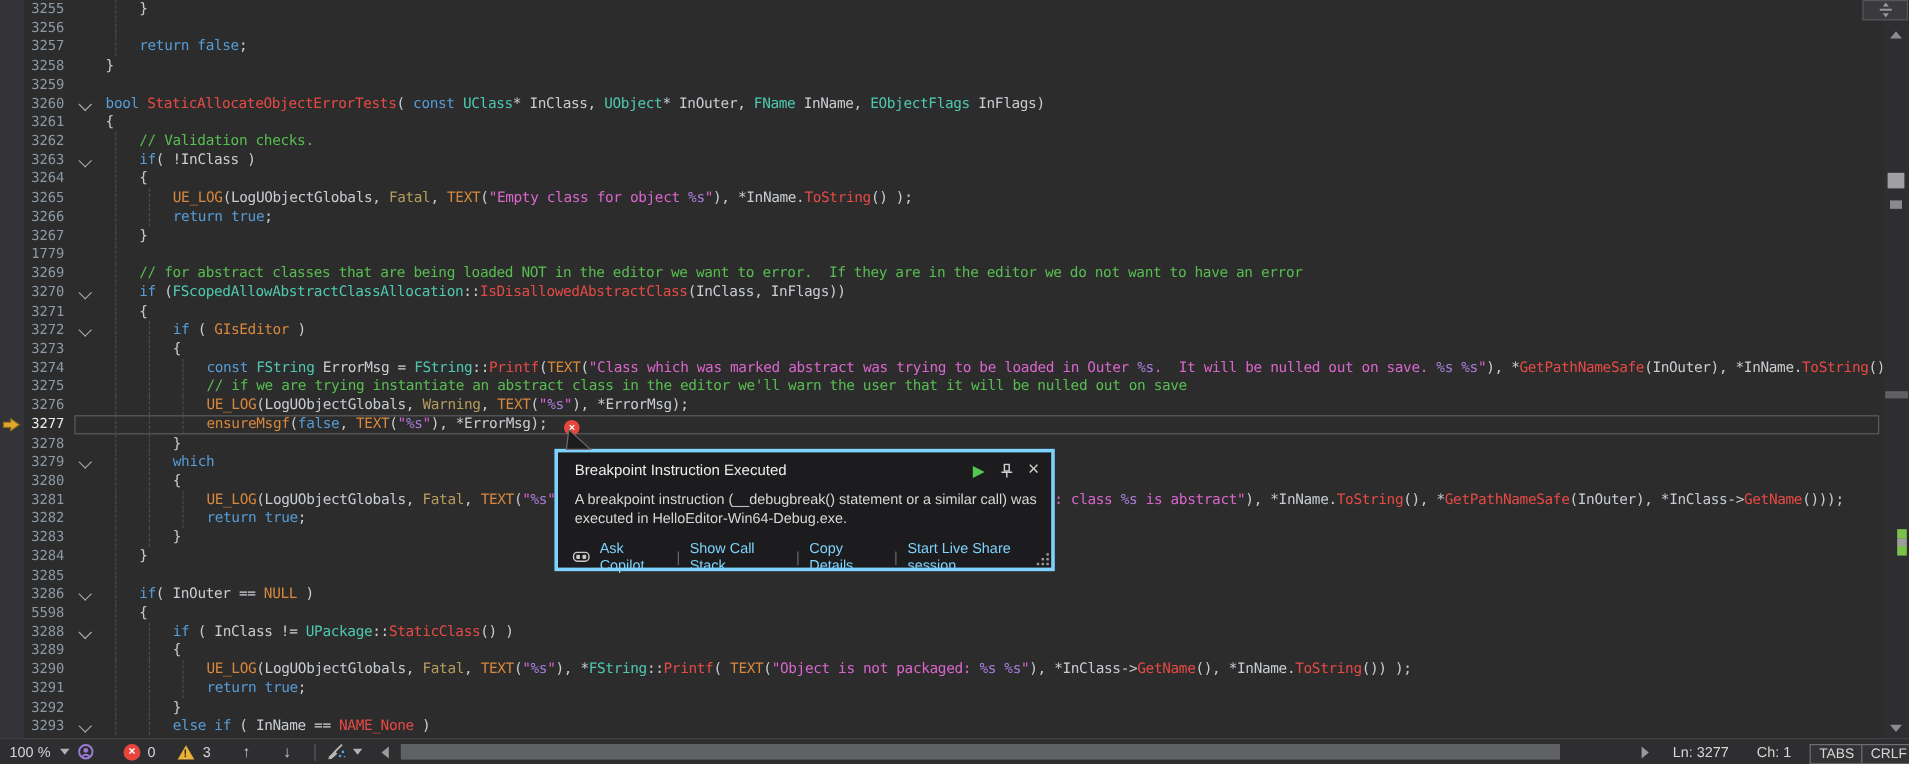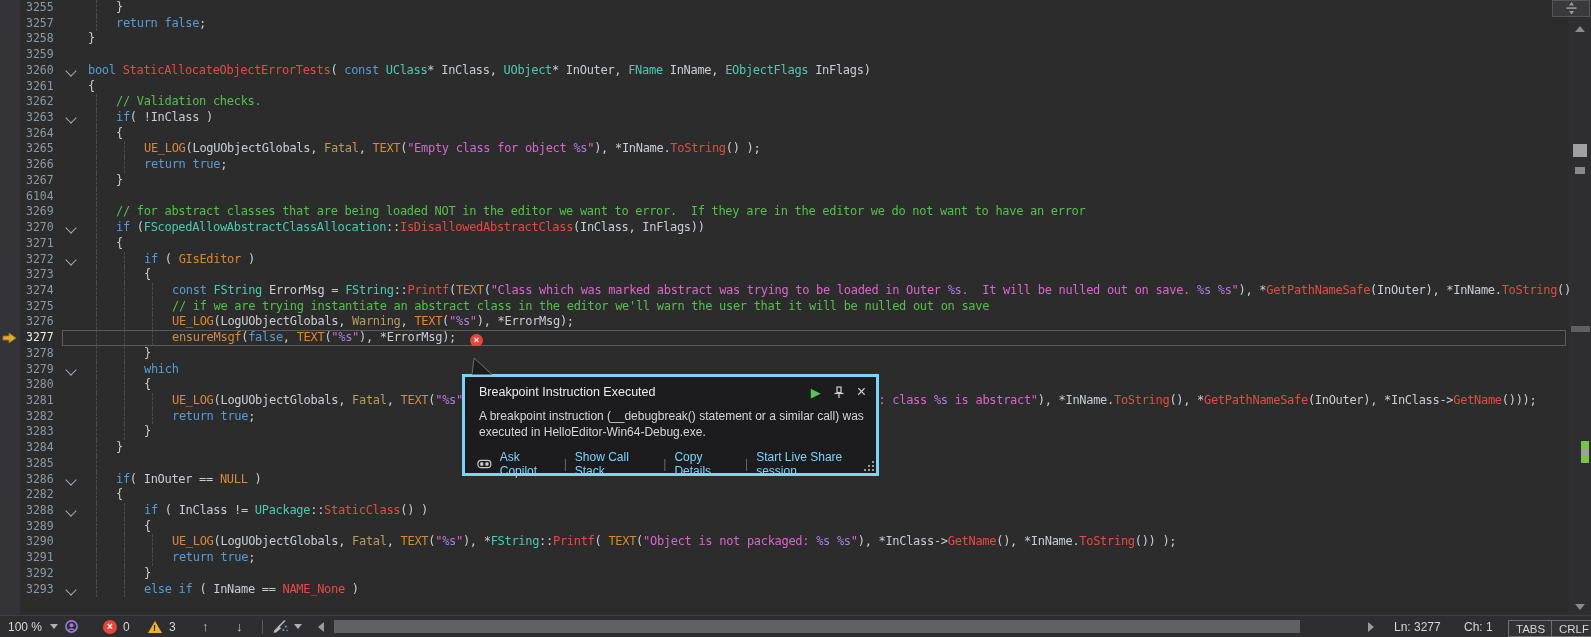--- a/index.html
+++ b/index.html
@@ -79,53 +79,54 @@
 </style>
 </head>
 <body>
 
 <div id="app">
 
   <div id="editor">
     <div id="gutter-strip"></div>
     <div id="code-lines">
         <div class="code-line"><div class="ln-margin"></div><div class="ln-num">3255</div><div class="fold-col"></div><div class="code"><span class="guide" style="left: 10px;"></span><span class="codetext" style="margin-left: 30px;"><span class="t-pl">}</span></span></div></div>
+        <div class="code-line"><div class="ln-margin"></div><div class="ln-num">3256</div><div class="fold-col"></div><div class="code"><span class="guide" style="left: 10px;"></span><span class="codetext" style="margin-left: 2px;"></span></div></div>
         <div class="code-line"><div class="ln-margin"></div><div class="ln-num">3257</div><div class="fold-col"></div><div class="code"><span class="guide" style="left: 10px;"></span><span class="codetext" style="margin-left: 30px;"><span class="t-kw">return false</span><span class="t-pl">;</span></span></div></div>
         <div class="code-line"><div class="ln-margin"></div><div class="ln-num">3258</div><div class="fold-col"></div><div class="code"><span class="codetext" style="margin-left: 2px;"><span class="t-pl">}</span></span></div></div>
         <div class="code-line"><div class="ln-margin"></div><div class="ln-num">3259</div><div class="fold-col"></div><div class="code"><span class="codetext" style="margin-left: 2px;"></span></div></div>
         <div class="code-line"><div class="ln-margin"></div><div class="ln-num">3260</div><div class="fold-col"><span class="chev"></span></div><div class="code"><span class="codetext" style="margin-left: 2px;"><span class="t-kw">bool </span><span class="t-fn">StaticAllocateObjectErrorTests</span><span class="t-pl">( </span><span class="t-kw">const </span><span class="t-ty">UClass</span><span class="t-pl">* InClass, </span><span class="t-ty">UObject</span><span class="t-pl">* InOuter, </span><span class="t-ty">FName</span><span class="t-pl"> InName, </span><span class="t-ty">EObjectFlags</span><span class="t-pl"> InFlags)</span></span></div></div>
         <div class="code-line"><div class="ln-margin"></div><div class="ln-num">3261</div><div class="fold-col"></div><div class="code"><span class="codetext" style="margin-left: 2px;"><span class="t-pl">{</span></span></div></div>
         <div class="code-line"><div class="ln-margin"></div><div class="ln-num">3262</div><div class="fold-col"></div><div class="code"><span class="guide" style="left: 10px;"></span><span class="codetext" style="margin-left: 30px;"><span class="t-cm">// Validation checks.</span></span></div></div>
         <div class="code-line"><div class="ln-margin"></div><div class="ln-num">3263</div><div class="fold-col"><span class="chev"></span></div><div class="code"><span class="guide" style="left: 10px;"></span><span class="codetext" style="margin-left: 30px;"><span class="t-kw">if</span><span class="t-pl">( !InClass )</span></span></div></div>
         <div class="code-line"><div class="ln-margin"></div><div class="ln-num">3264</div><div class="fold-col"></div><div class="code"><span class="guide" style="left: 10px;"></span><span class="codetext" style="margin-left: 30px;"><span class="t-pl">{</span></span></div></div>
         <div class="code-line"><div class="ln-margin"></div><div class="ln-num">3265</div><div class="fold-col"></div><div class="code"><span class="guide" style="left: 10px;"></span><span class="guide" style="left: 38px;"></span><span class="codetext" style="margin-left: 58px;"><span class="t-mac">UE_LOG</span><span class="t-pl">(LogUObjectGlobals, </span><span class="t-en">Fatal</span><span class="t-pl">, </span><span class="t-mac">TEXT</span><span class="t-pl">(</span><span class="t-st">"Empty class for object </span><span class="t-fs">%s</span><span class="t-st">"</span><span class="t-pl">), *InName.</span><span class="t-fn">ToString</span><span class="t-pl">() );</span></span></div></div>
         <div class="code-line"><div class="ln-margin"></div><div class="ln-num">3266</div><div class="fold-col"></div><div class="code"><span class="guide" style="left: 10px;"></span><span class="guide" style="left: 38px;"></span><span class="codetext" style="margin-left: 58px;"><span class="t-kw">return true</span><span class="t-pl">;</span></span></div></div>
         <div class="code-line"><div class="ln-margin"></div><div class="ln-num">3267</div><div class="fold-col"></div><div class="code"><span class="guide" style="left: 10px;"></span><span class="codetext" style="margin-left: 30px;"><span class="t-pl">}</span></span></div></div>
-        <div class="code-line"><div class="ln-margin"></div><div class="ln-num">6104</div><div class="fold-col"></div><div class="code"><span class="guide" style="left: 10px;"></span><span class="codetext" style="margin-left: 2px;"></span></div></div>
+        <div class="code-line"><div class="ln-margin"></div><div class="ln-num">1779</div><div class="fold-col"></div><div class="code"><span class="guide" style="left: 10px;"></span><span class="codetext" style="margin-left: 2px;"></span></div></div>
         <div class="code-line"><div class="ln-margin"></div><div class="ln-num">3269</div><div class="fold-col"></div><div class="code"><span class="guide" style="left: 10px;"></span><span class="codetext" style="margin-left: 30px;"><span class="t-cm">// for abstract classes that are being loaded NOT in the editor we want to error.  If they are in the editor we do not want to have an error</span></span></div></div>
         <div class="code-line"><div class="ln-margin"></div><div class="ln-num">3270</div><div class="fold-col"><span class="chev"></span></div><div class="code"><span class="guide" style="left: 10px;"></span><span class="codetext" style="margin-left: 30px;"><span class="t-kw">if</span><span class="t-pl"> (</span><span class="t-ty">FScopedAllowAbstractClassAllocation</span><span class="t-pl">::</span><span class="t-fn">IsDisallowedAbstractClass</span><span class="t-pl">(InClass, InFlags))</span></span></div></div>
         <div class="code-line"><div class="ln-margin"></div><div class="ln-num">3271</div><div class="fold-col"></div><div class="code"><span class="guide" style="left: 10px;"></span><span class="codetext" style="margin-left: 30px;"><span class="t-pl">{</span></span></div></div>
         <div class="code-line"><div class="ln-margin"></div><div class="ln-num">3272</div><div class="fold-col"><span class="chev"></span></div><div class="code"><span class="guide" style="left: 10px;"></span><span class="guide" style="left: 38px;"></span><span class="codetext" style="margin-left: 58px;"><span class="t-kw">if</span><span class="t-pl"> ( </span><span class="t-mac">GIsEditor</span><span class="t-pl"> )</span></span></div></div>
         <div class="code-line"><div class="ln-margin"></div><div class="ln-num">3273</div><div class="fold-col"></div><div class="code"><span class="guide" style="left: 10px;"></span><span class="guide" style="left: 38px;"></span><span class="codetext" style="margin-left: 58px;"><span class="t-pl">{</span></span></div></div>
         <div class="code-line"><div class="ln-margin"></div><div class="ln-num">3274</div><div class="fold-col"></div><div class="code"><span class="guide" style="left: 10px;"></span><span class="guide" style="left: 38px;"></span><span class="guide" style="left: 66px;"></span><span class="codetext" style="margin-left: 86px;"><span class="t-kw">const </span><span class="t-ty">FString</span><span class="t-pl"> ErrorMsg = </span><span class="t-ty">FString</span><span class="t-pl">::</span><span class="t-fn">Printf</span><span class="t-pl">(</span><span class="t-mac">TEXT</span><span class="t-pl">(</span><span class="t-st">"Class which was marked abstract was trying to be loaded in Outer </span><span class="t-fs">%s</span><span class="t-st">.  It will be nulled out on save. </span><span class="t-fs">%s %s</span><span class="t-st">"</span><span class="t-pl">), *</span><span class="t-fn">GetPathNameSafe</span><span class="t-pl">(InOuter), *InName.</span><span class="t-fn">ToString</span><span class="t-pl">(), *InClass-&gt;</span></span></div></div>
         <div class="code-line"><div class="ln-margin"></div><div class="ln-num">3275</div><div class="fold-col"></div><div class="code"><span class="guide" style="left: 10px;"></span><span class="guide" style="left: 38px;"></span><span class="guide" style="left: 66px;"></span><span class="codetext" style="margin-left: 86px;"><span class="t-cm">// if we are trying instantiate an abstract class in the editor we'll warn the user that it will be nulled out on save</span></span></div></div>
         <div class="code-line"><div class="ln-margin"></div><div class="ln-num">3276</div><div class="fold-col"></div><div class="code"><span class="guide" style="left: 10px;"></span><span class="guide" style="left: 38px;"></span><span class="guide" style="left: 66px;"></span><span class="codetext" style="margin-left: 86px;"><span class="t-mac">UE_LOG</span><span class="t-pl">(LogUObjectGlobals, </span><span class="t-en">Warning</span><span class="t-pl">, </span><span class="t-mac">TEXT</span><span class="t-pl">(</span><span class="t-st">"</span><span class="t-fs">%s</span><span class="t-st">"</span><span class="t-pl">), *ErrorMsg);</span></span></div></div>
         <div class="code-line"><div class="ln-margin"><svg class="exec-arrow" width="15" height="12" viewBox="0 0 15 12">
               <path d="M1 4 h6 V1 l7 5 -7 5 V8 H1 Z" fill="#e3a82e" stroke="#97761e" stroke-width="0.9"></path>
             </svg></div><div class="ln-num cur">3277</div><div class="fold-col"></div><div class="curline-box"></div><div class="code"><span class="guide" style="left: 10px;"></span><span class="guide" style="left: 38px;"></span><span class="guide" style="left: 66px;"></span><span class="codetext" style="margin-left: 86px;"><span class="t-mac">ensureMsgf</span><span class="t-pl">(</span><span class="t-kw">false</span><span class="t-pl">, </span><span class="t-mac">TEXT</span><span class="t-pl">(</span><span class="t-st">"</span><span class="t-fs">%s</span><span class="t-st">"</span><span class="t-pl">), *ErrorMsg);</span><span class="err-dot">×</span></span></div></div>
         <div class="code-line"><div class="ln-margin"></div><div class="ln-num">3278</div><div class="fold-col"></div><div class="code"><span class="guide" style="left: 10px;"></span><span class="guide" style="left: 38px;"></span><span class="codetext" style="margin-left: 58px;"><span class="t-pl">}</span></span></div></div>
         <div class="code-line"><div class="ln-margin"></div><div class="ln-num">3279</div><div class="fold-col"><span class="chev"></span></div><div class="code"><span class="guide" style="left: 10px;"></span><span class="guide" style="left: 38px;"></span><span class="codetext" style="margin-left: 58px;"><span class="t-kw">which</span></span></div></div>
         <div class="code-line"><div class="ln-margin"></div><div class="ln-num">3280</div><div class="fold-col"></div><div class="code"><span class="guide" style="left: 10px;"></span><span class="guide" style="left: 38px;"></span><span class="codetext" style="margin-left: 58px;"><span class="t-pl">{</span></span></div></div>
         <div class="code-line"><div class="ln-margin"></div><div class="ln-num">3281</div><div class="fold-col"></div><div class="code"><span class="guide" style="left: 10px;"></span><span class="guide" style="left: 38px;"></span><span class="guide" style="left: 66px;"></span><span class="codetext" style="margin-left: 86px;"><span class="t-mac">UE_LOG</span><span class="t-pl">(LogUObjectGlobals, </span><span class="t-en">Fatal</span><span class="t-pl">, </span><span class="t-mac">TEXT</span><span class="t-pl">(</span><span class="t-st">"</span><span class="t-fs">%s</span><span class="t-st">"</span><span class="t-pl">), *</span><span class="t-ty">FString</span><span class="t-pl">::</span><span class="t-fn">Printf</span><span class="t-pl">(</span><span class="t-mac">TEXT</span><span class="t-pl">(</span><span class="t-st">"Can't create object </span><span class="t-fs">%s</span><span class="t-st"> in Outer </span><span class="t-fs">%s</span><span class="t-st">: class </span><span class="t-fs">%s</span><span class="t-st"> is abstract"</span><span class="t-pl">), *InName.</span><span class="t-fn">ToString</span><span class="t-pl">(), *</span><span class="t-fn">GetPathNameSafe</span><span class="t-pl">(InOuter), *InClass-&gt;</span><span class="t-fn">GetName</span><span class="t-pl">()));</span></span></div></div>
         <div class="code-line"><div class="ln-margin"></div><div class="ln-num">3282</div><div class="fold-col"></div><div class="code"><span class="guide" style="left: 10px;"></span><span class="guide" style="left: 38px;"></span><span class="guide" style="left: 66px;"></span><span class="codetext" style="margin-left: 86px;"><span class="t-kw">return true</span><span class="t-pl">;</span></span></div></div>
         <div class="code-line"><div class="ln-margin"></div><div class="ln-num">3283</div><div class="fold-col"></div><div class="code"><span class="guide" style="left: 10px;"></span><span class="guide" style="left: 38px;"></span><span class="codetext" style="margin-left: 58px;"><span class="t-pl">}</span></span></div></div>
         <div class="code-line"><div class="ln-margin"></div><div class="ln-num">3284</div><div class="fold-col"></div><div class="code"><span class="guide" style="left: 10px;"></span><span class="codetext" style="margin-left: 30px;"><span class="t-pl">}</span></span></div></div>
         <div class="code-line"><div class="ln-margin"></div><div class="ln-num">3285</div><div class="fold-col"></div><div class="code"><span class="guide" style="left: 10px;"></span><span class="codetext" style="margin-left: 2px;"></span></div></div>
         <div class="code-line"><div class="ln-margin"></div><div class="ln-num">3286</div><div class="fold-col"><span class="chev"></span></div><div class="code"><span class="guide" style="left: 10px;"></span><span class="codetext" style="margin-left: 30px;"><span class="t-kw">if</span><span class="t-pl">( InOuter == </span><span class="t-mac">NULL</span><span class="t-pl"> )</span></span></div></div>
-        <div class="code-line"><div class="ln-margin"></div><div class="ln-num">2282</div><div class="fold-col"></div><div class="code"><span class="guide" style="left: 10px;"></span><span class="codetext" style="margin-left: 30px;"><span class="t-pl">{</span></span></div></div>
+        <div class="code-line"><div class="ln-margin"></div><div class="ln-num">5598</div><div class="fold-col"></div><div class="code"><span class="guide" style="left: 10px;"></span><span class="codetext" style="margin-left: 30px;"><span class="t-pl">{</span></span></div></div>
         <div class="code-line"><div class="ln-margin"></div><div class="ln-num">3288</div><div class="fold-col"><span class="chev"></span></div><div class="code"><span class="guide" style="left: 10px;"></span><span class="guide" style="left: 38px;"></span><span class="codetext" style="margin-left: 58px;"><span class="t-kw">if</span><span class="t-pl"> ( InClass != </span><span class="t-ty">UPackage</span><span class="t-pl">::</span><span class="t-fn">StaticClass</span><span class="t-pl">() )</span></span></div></div>
         <div class="code-line"><div class="ln-margin"></div><div class="ln-num">3289</div><div class="fold-col"></div><div class="code"><span class="guide" style="left: 10px;"></span><span class="guide" style="left: 38px;"></span><span class="codetext" style="margin-left: 58px;"><span class="t-pl">{</span></span></div></div>
         <div class="code-line"><div class="ln-margin"></div><div class="ln-num">3290</div><div class="fold-col"></div><div class="code"><span class="guide" style="left: 10px;"></span><span class="guide" style="left: 38px;"></span><span class="guide" style="left: 66px;"></span><span class="codetext" style="margin-left: 86px;"><span class="t-mac">UE_LOG</span><span class="t-pl">(LogUObjectGlobals, </span><span class="t-en">Fatal</span><span class="t-pl">, </span><span class="t-mac">TEXT</span><span class="t-pl">(</span><span class="t-st">"</span><span class="t-fs">%s</span><span class="t-st">"</span><span class="t-pl">), *</span><span class="t-ty">FString</span><span class="t-pl">::</span><span class="t-fn">Printf</span><span class="t-pl">( </span><span class="t-mac">TEXT</span><span class="t-pl">(</span><span class="t-st">"Object is not packaged: </span><span class="t-fs">%s %s</span><span class="t-st">"</span><span class="t-pl">), *InClass-&gt;</span><span class="t-fn">GetName</span><span class="t-pl">(), *InName.</span><span class="t-fn">ToString</span><span class="t-pl">()) );</span></span></div></div>
         <div class="code-line"><div class="ln-margin"></div><div class="ln-num">3291</div><div class="fold-col"></div><div class="code"><span class="guide" style="left: 10px;"></span><span class="guide" style="left: 38px;"></span><span class="guide" style="left: 66px;"></span><span class="codetext" style="margin-left: 86px;"><span class="t-kw">return true</span><span class="t-pl">;</span></span></div></div>
         <div class="code-line"><div class="ln-margin"></div><div class="ln-num">3292</div><div class="fold-col"></div><div class="code"><span class="guide" style="left: 10px;"></span><span class="guide" style="left: 38px;"></span><span class="codetext" style="margin-left: 58px;"><span class="t-pl">}</span></span></div></div>
         <div class="code-line"><div class="ln-margin"></div><div class="ln-num">3293</div><div class="fold-col"><span class="chev"></span></div><div class="code"><span class="guide" style="left: 10px;"></span><span class="guide" style="left: 38px;"></span><span class="codetext" style="margin-left: 58px;"><span class="t-kw">else if</span><span class="t-pl"> ( InName == </span><span class="t-fn">NAME_None</span><span class="t-pl"> )</span></span></div></div>
       </div>
 
     <div id="vscroll">
       <div class="tri-up" style="top:26px"></div>

